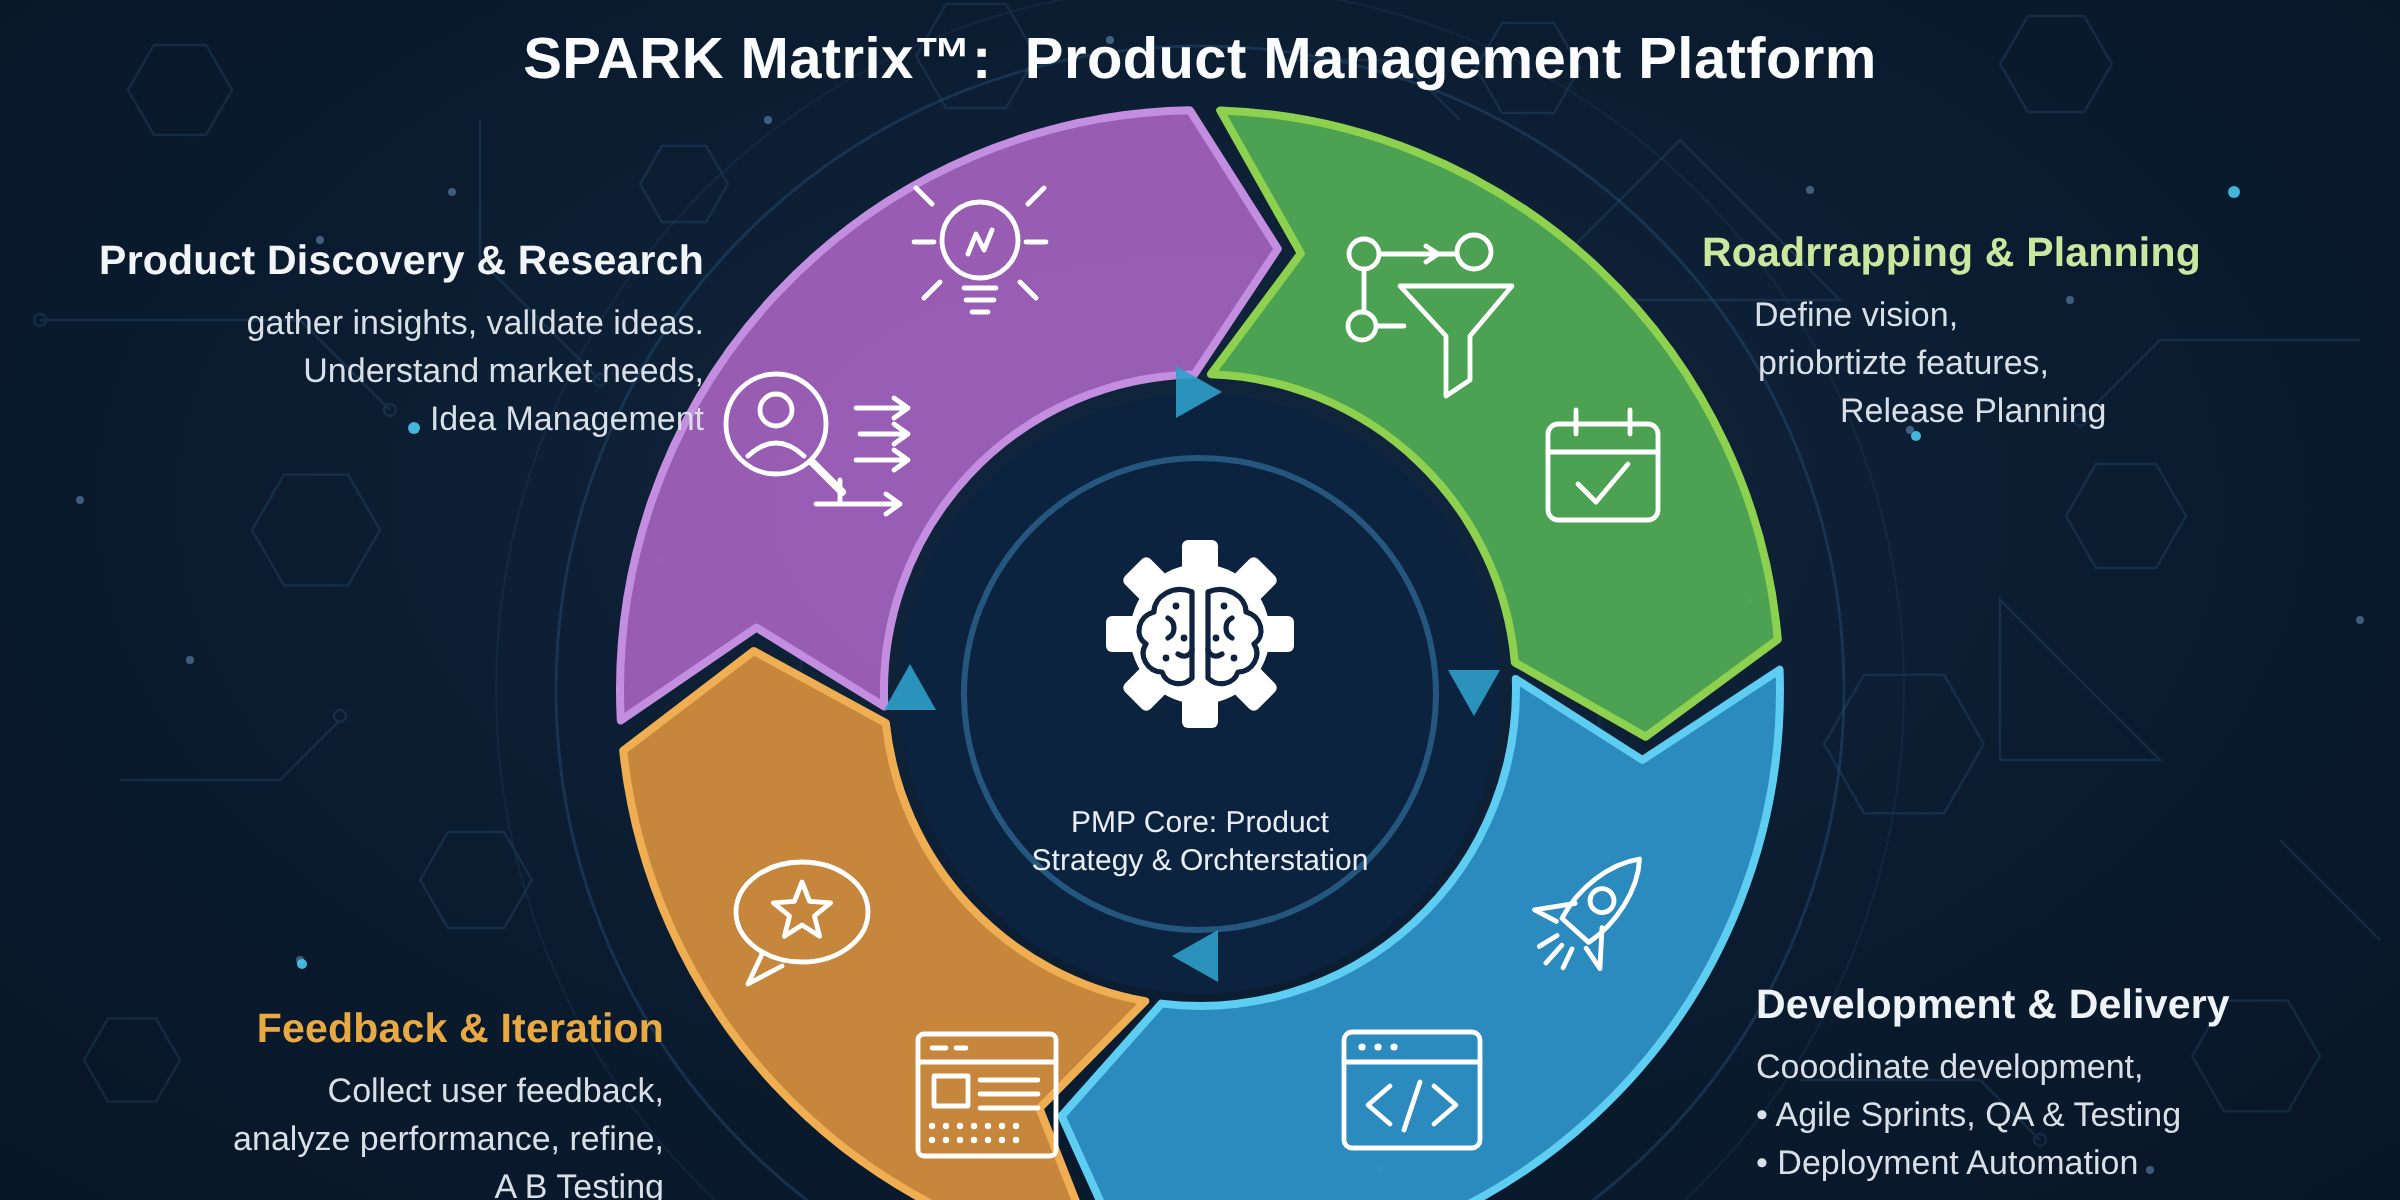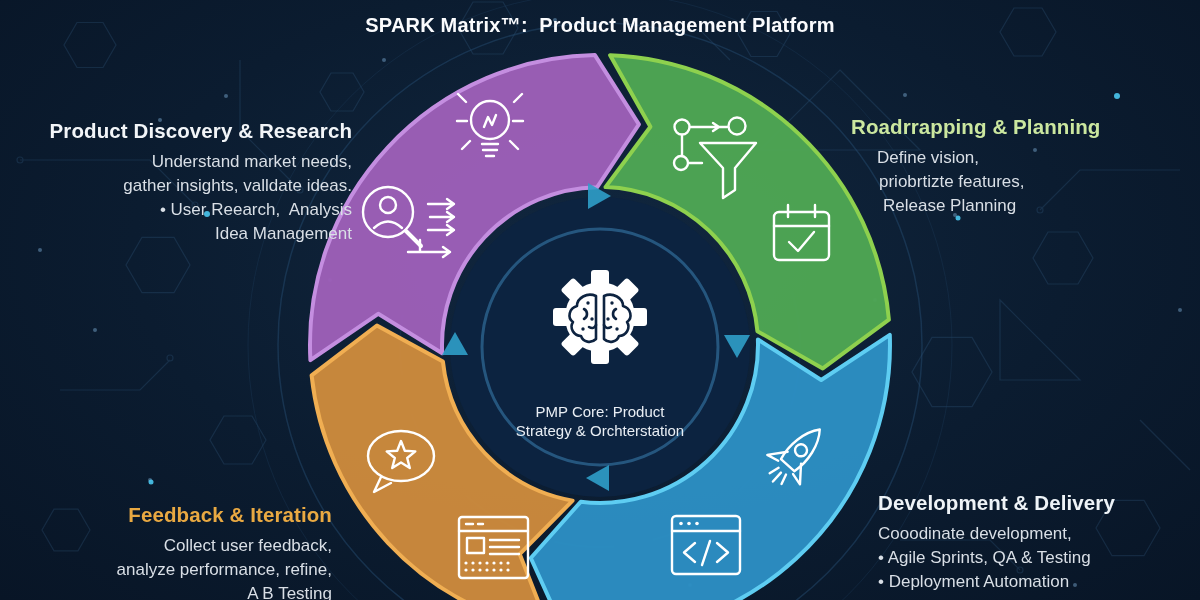--- a/index.html
+++ b/index.html
@@ -2,29 +2,29 @@
 <html><head>
 <meta charset="utf-8">
 <style>
   html,body{margin:0;padding:0;background:#08121f;}
   #stage{position:relative;width:1200px;height:600px;overflow:hidden;
          font-family:"Liberation Sans","DejaVu Sans",sans-serif;
          background:radial-gradient(ellipse at 50% 42%, #11273f 0%, #0b1c30 55%, #081526 100%);}
   #scene{position:absolute;left:0;top:0;}
   .txt{position:absolute;color:#dde3e9;}
   #title{left:0;top:14px;width:1200px;text-align:center;color:#fbfcfe;
-         font-size:20px;font-weight:bold;letter-spacing:.2px;white-space:pre;}
+         font-size:29px;font-weight:bold;letter-spacing:.2px;white-space:pre;}
   .q h2{margin:0 0 7px 0;font-size:20.5px;font-weight:bold;color:#f2f5f8;letter-spacing:.1px;}
   .q .line{font-size:17px;line-height:24px;color:#d9dfe6;white-space:pre;}
   #q-discovery{right:848px;top:119px;text-align:right;width:340px;}
   #q-roadmapping{left:851px;top:115px;width:330px;}
   #q-roadmapping h2{color:#cbe79f;}
   #q-roadmapping .lines .line:nth-child(1){margin-left:26px;}
   #q-roadmapping .lines .line:nth-child(2){margin-left:28px;}
-  #q-roadmapping .lines .line:nth-child(3){margin-left:32px;}
+  #q-roadmapping .lines .line:nth-child(3){margin-left:69px;}
   #q-roadmapping .lines .line:nth-child(4){margin-left:23px;}
   #q-development{left:878px;top:480px;width:320px;}
   #q-development h2{color:#eef3f7;margin-top:11px;}
   #q-feedback{right:868px;top:503px;text-align:right;width:330px;}
   #q-feedback h2{color:#e9a942;}
   #center-label{left:440px;top:369px;width:320px;text-align:center;color:#e9eef4;
                 font-size:15px;line-height:19px;margin-top:33px;}
 </style>
 </head>
 <body>
@@ -217,23 +217,22 @@
           <circle cx="17" cy="12" r="1.7"></circle>
     </g>
   </g>
 </svg>
 
 <div id="title" class="txt">SPARK Matrix™:  Product Management Platform</div>
 
 <div id="q-discovery" class="txt q">
   <h2>Product Discovery &amp; Research</h2>
   <div class="lines">
+    <div class="line">gather insights, valldate ideas.</div>
     <div class="line">Understand market needs,</div>
-    <div class="line">gather insights, valldate ideas.</div>
-    <div class="line">• User Reearch,  Analysis</div>
     <div class="line">Idea Management</div>
   </div>
 </div>
 
 <div id="q-roadmapping" class="txt q">
   <h2>Roadrrapping &amp; Planning</h2>
   <div class="lines">
     <div class="line">Define vision,</div>
     <div class="line">priobrtizte features,</div>
     <div class="line">Release Planning</div>

